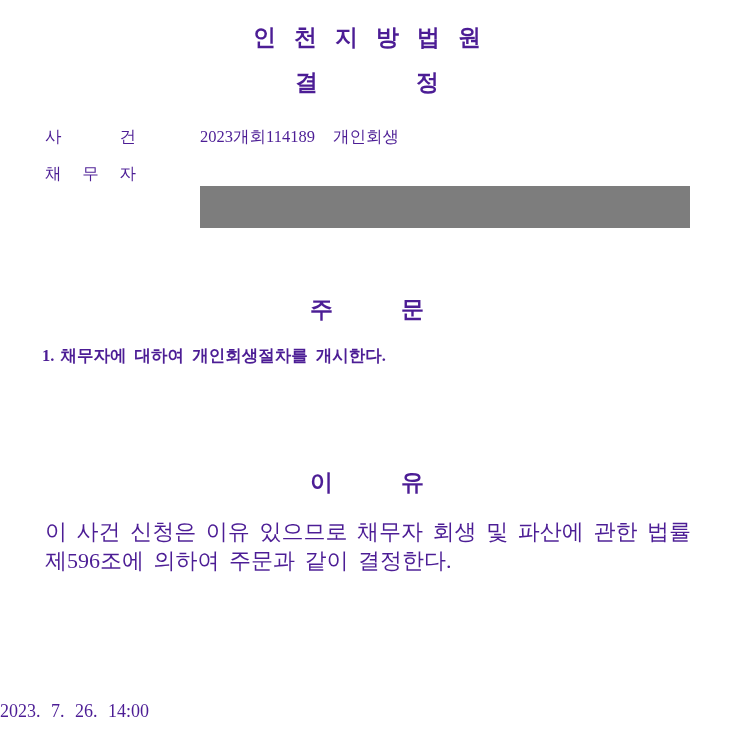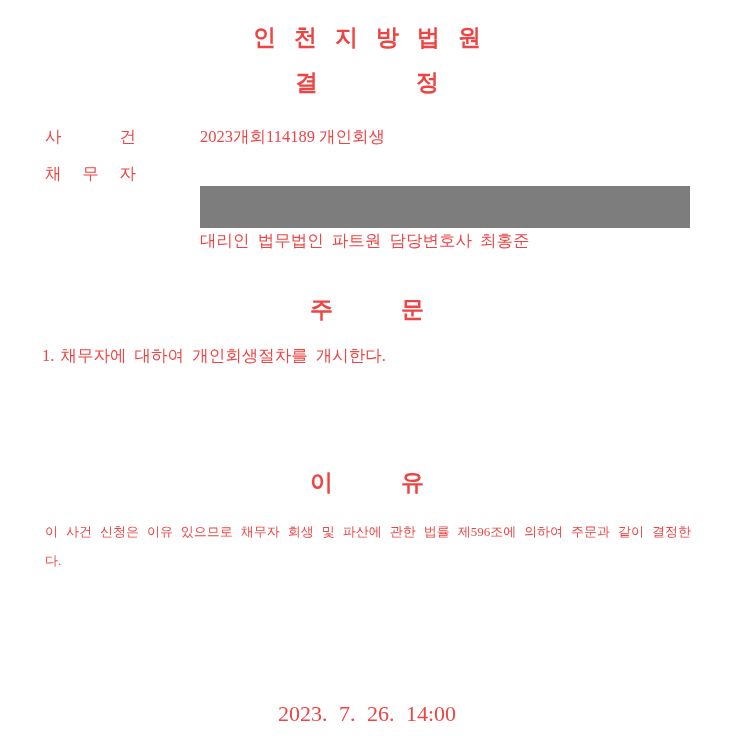--- a/index.html
+++ b/index.html
@@ -2,21 +2,21 @@
 <html><head>
 <meta charset="utf-8">
 <style>
   * { margin: 0; padding: 0; box-sizing: border-box; }
   html, body { background: #ffffff; }
   .page {
     position: relative;
     width: 734px;
     height: 736px;
     background: #ffffff;
-    color: #ef4444;
+    color: #4c1d95;
     font-family: "Liberation Serif", serif;
     overflow: hidden;
   }
   
   .court-name {
     position: absolute;
     top: 22px; left: 0; right: 0;
     text-align: center;
     font-family: "Liberation Sans", sans-serif;
     font-weight: bold;
@@ -53,21 +53,21 @@
     left: 0; top: 0;
     width: 91px;
     display: flex;
     justify-content: space-between;
   }
   .row-value {
     position: absolute;
     left: 155px; top: 0;
     white-space: nowrap;
   }
-  .case-type { margin-left: 0; text-align: right; }
+  .case-type { margin-left: 14px; text-align: right; }
   
   .redact-small {
     display: inline-block;
     width: 16px; height: 17px;
     background: #7d7d7d;
     vertical-align: -2px;
     margin: 0 1px;
   }
   .redact-medium {
     display: inline-block;
@@ -93,38 +93,37 @@
   .order-list {
     position: absolute;
     left: 42px; top: 343px;
     width: 650px;
     list-style: none;
     font-size: 16.5px;
     line-height: 26px;
     word-spacing: 4px;
     text-align: justify;
   }
-  .order-item { padding-left: 20px; text-indent: -20px; }
+  .order-item { padding-left: 20px; text-indent: -20px; font-weight: bold; }
   .item-number { padding-right: 6px; }
   
   .reason-text {
     position: absolute;
     left: 45px; top: 518px;
     width: 646px;
-    font-size: 13px;
+    font-size: 22px;
     line-height: 28.5px;
     word-spacing: 4px;
     text-align: justify;
   }
   
   .doc-date {
     position: absolute;
     top: 701px; left: 0; right: 0;
-    text-align: center;
-    font-size: 22px;
+    font-size: 18px;
     word-spacing: 6px;
   }
 </style>
 </head>
 <body>
 
 <div class="page">
 
   <div class="court-name">인천지방법원</div>
 
@@ -147,21 +146,20 @@
   <div class="info-row debtor-row">
     <span class="row-label">
       <span>채</span>
       <span>무</span>
       <span>자</span>
     </span>
   </div>
 
   <div class="redact-large" style="background: rgb(125, 125, 125);"></div>
 
-  <div class="rep-line">대리인 법무법인 파트원 담당변호사 최홍준</div>
 
   <div class="heading-pair order-heading">
     <span>주</span>
     <span>문</span>
   </div>
 
   <ol class="order-list">
     <li class="order-item"><span class="item-number">1.</span><span>채무자에 대하여 개인회생절차를 개시한다.</span></li>
   </ol>
 

